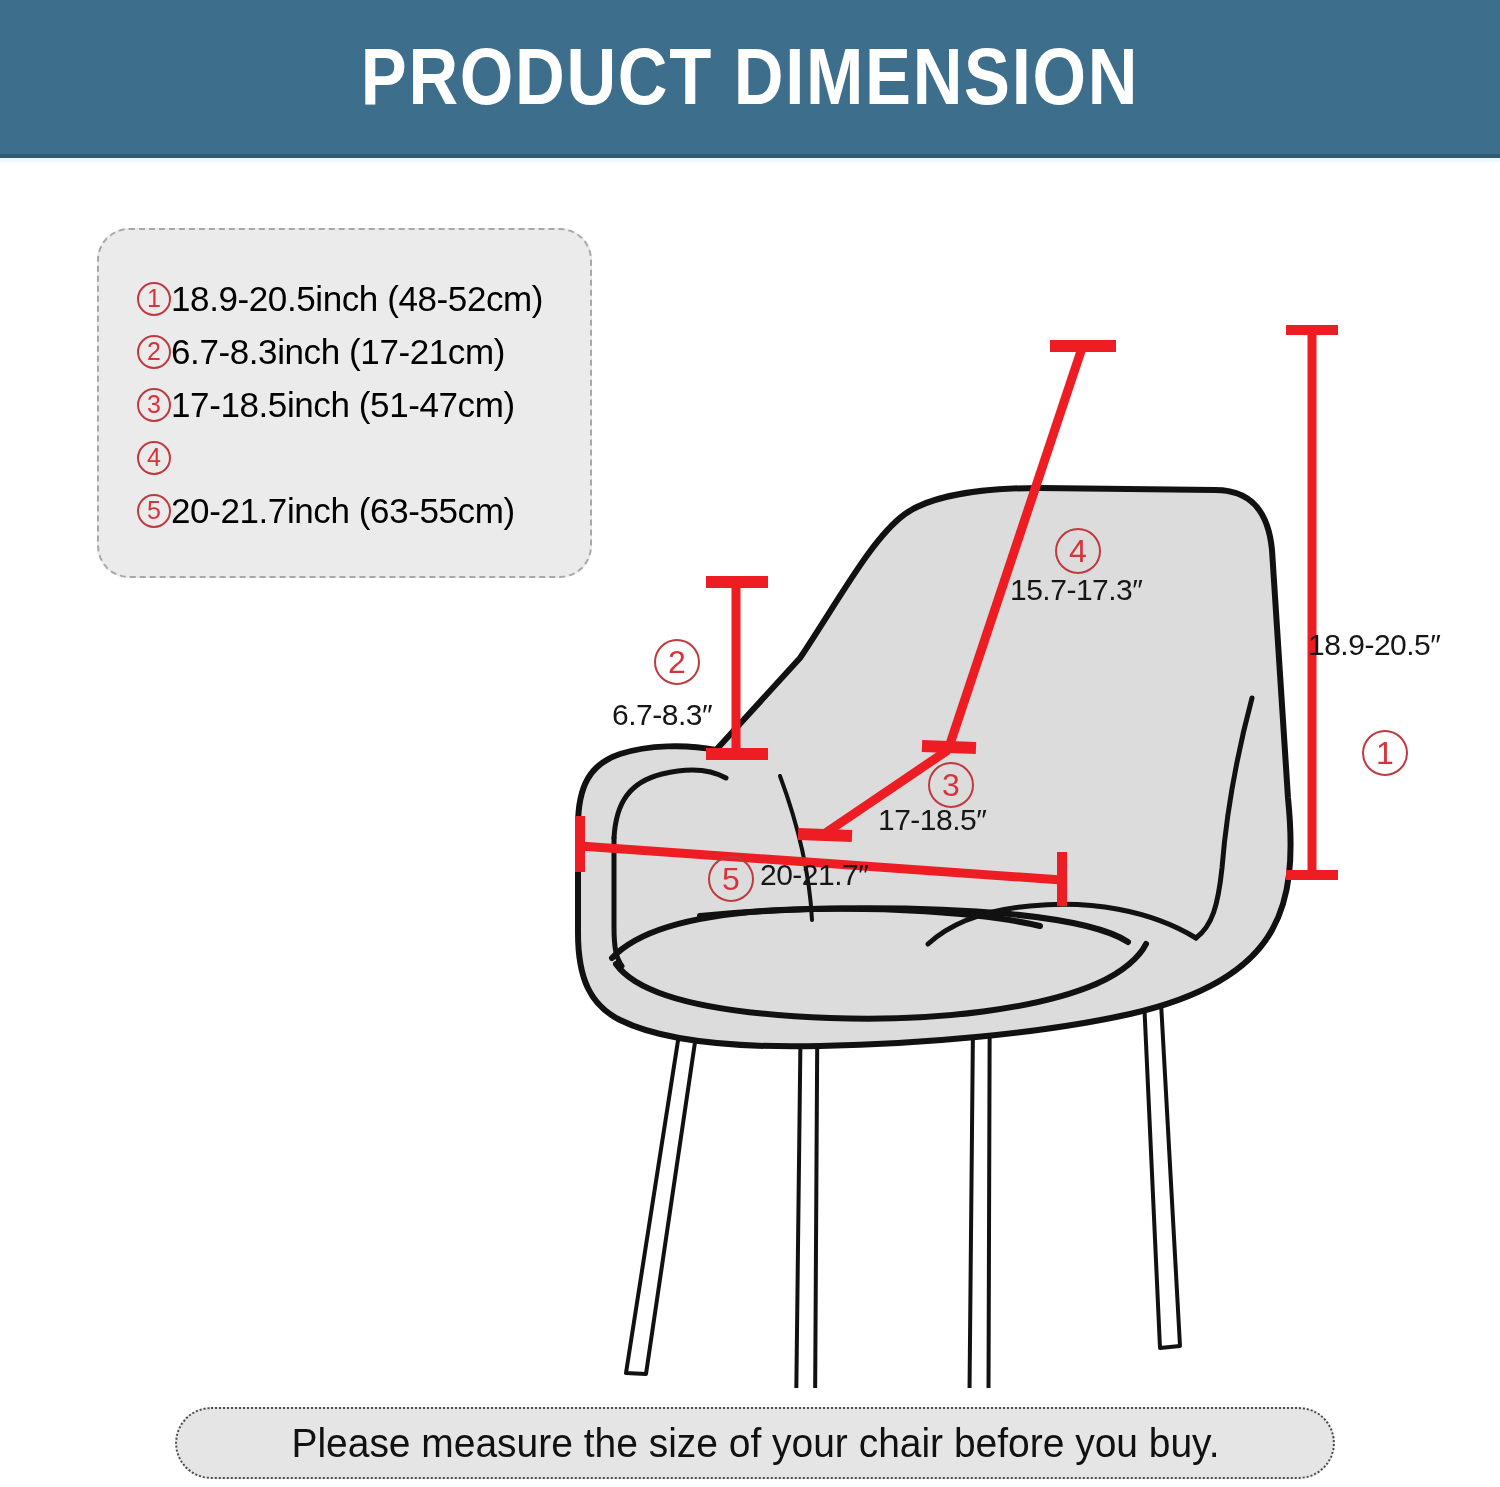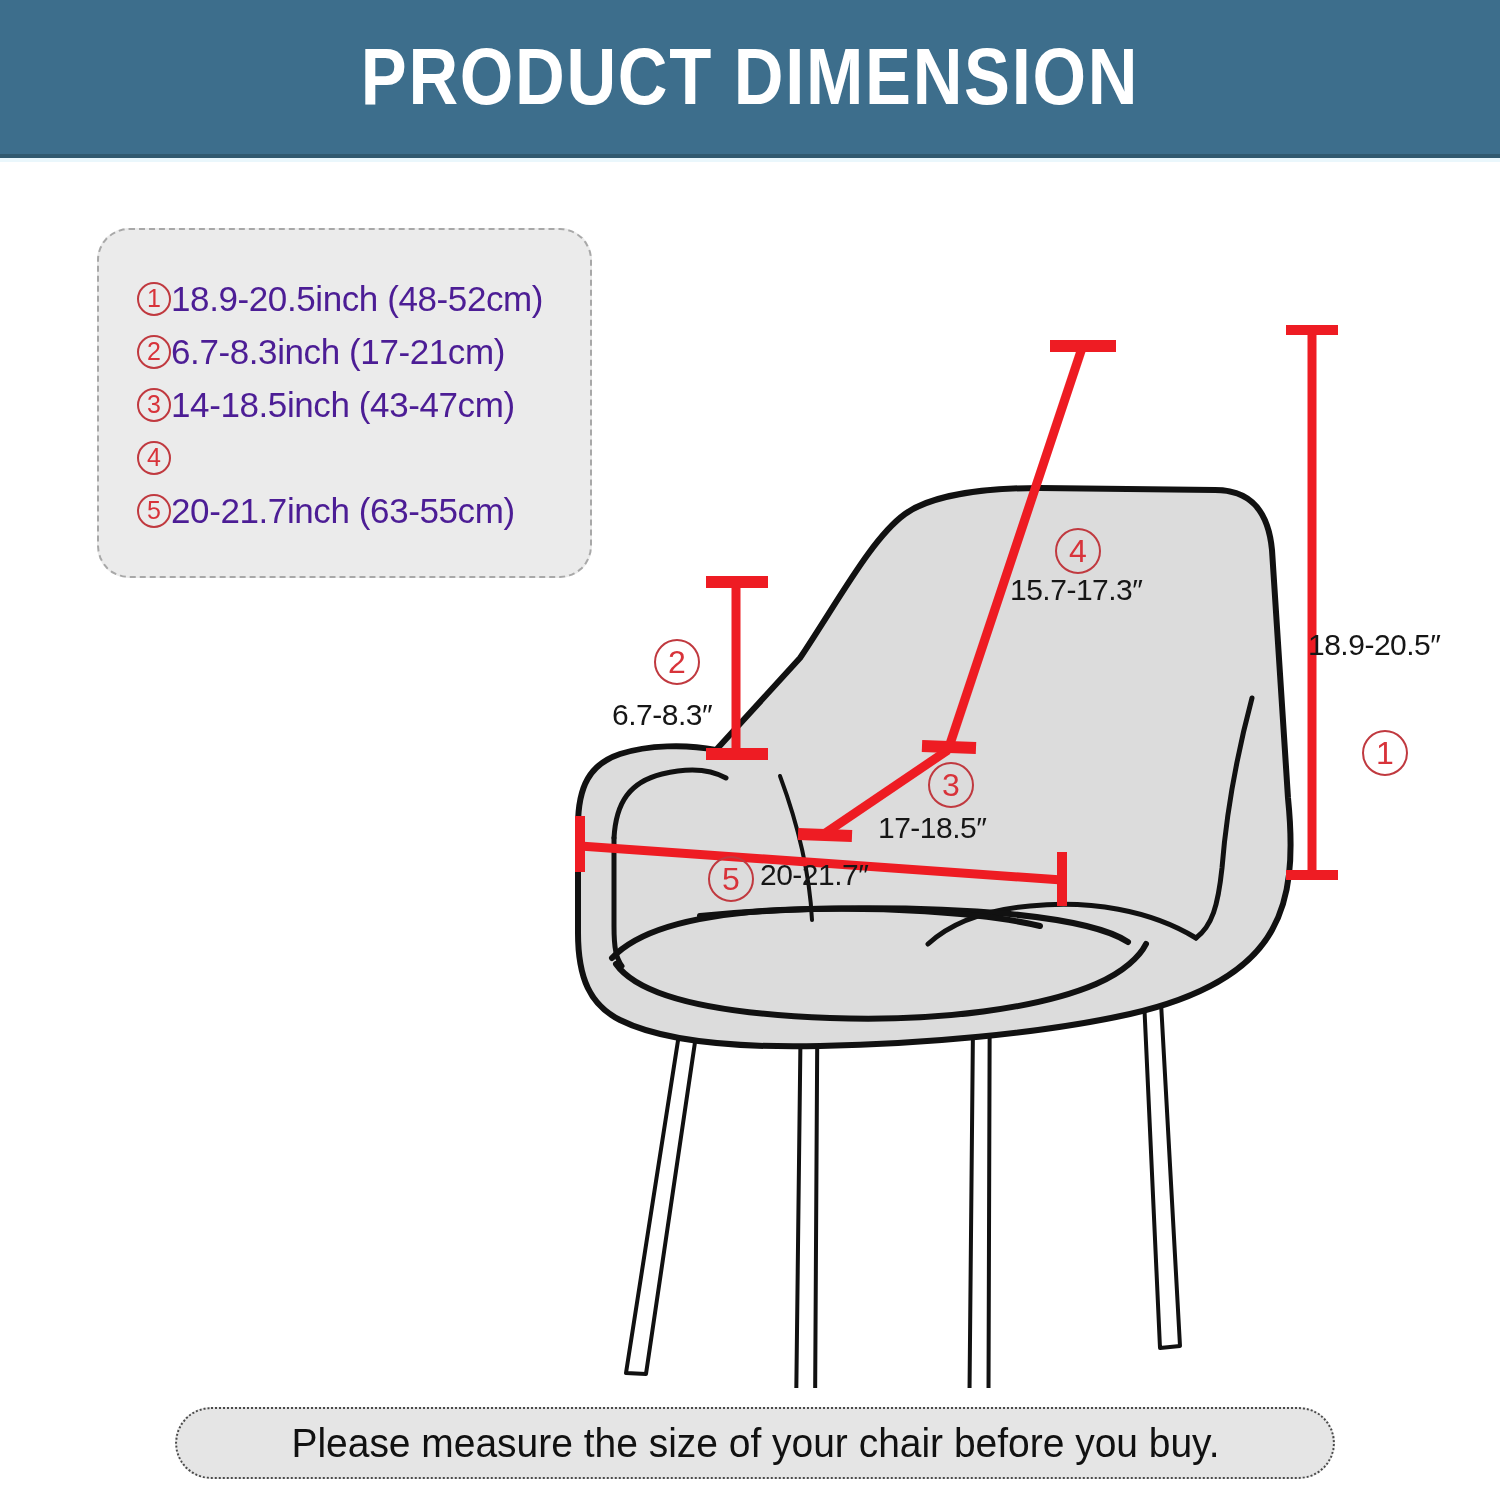--- a/index.html
+++ b/index.html
@@ -71,21 +71,21 @@
   }
   .legend-row {
     display: flex;
     align-items: center;
     height: 53px;
     white-space: nowrap;
   }
   .legend-text {
     font-family: "Liberation Sans", sans-serif;
     font-size: 35px;
-    color: #4c1d95;
+    color: #000000;
     letter-spacing: -0.4px;
   }
 
   
   .num-circle {
     display: inline-flex;
     align-items: center;
     justify-content: center;
     width: 34px;
     height: 34px;
@@ -175,21 +175,21 @@
       <span class="legend-text">18.9-20.5inch (48-52cm)</span>
     </div>
 
     <div class="legend-row">
       <span class="num-circle">2</span>
       <span class="legend-text">6.7-8.3inch (17-21cm)</span>
     </div>
 
     <div class="legend-row">
       <span class="num-circle">3</span>
-      <span class="legend-text">14-18.5inch (43-47cm)</span>
+      <span class="legend-text">17-18.5inch (51-47cm)</span>
     </div>
 
     <div class="legend-row">
       <span class="num-circle">4</span>
     </div>
 
     <div class="legend-row">
       <span class="num-circle">5</span>
       <span class="legend-text">20-21.7inch (63-55cm)</span>
     </div>
@@ -299,21 +299,21 @@
     <div class="dim-label" style="left:1308px; top:470px;">18.9-20.5″</div>
 
     <div class="dim-marker" style="left:654px; top:481px;">
       <span class="num-circle big">2</span>
     </div>
     <div class="dim-label" style="left:612px; top:540px;">6.7-8.3″</div>
 
     <div class="dim-marker" style="left:928px; top:604px;">
       <span class="num-circle big">3</span>
     </div>
-    <div class="dim-label" style="left:878px; top:645px;margin-top:8px;">17-18.5″</div>
+    <div class="dim-label" style="left:878px; top:645px;">17-18.5″</div>
 
     <div class="dim-marker" style="left:1055px; top:370px;">
       <span class="num-circle big">4</span>
     </div>
     <div class="dim-label" style="left:1010px; top:415px;">15.7-17.3″</div>
 
     <div class="dim-marker" style="left:708px; top:698px;">
       <span class="num-circle big">5</span>
     </div>
     <div class="dim-label" style="left:760px; top:700px;">20-21.7″</div>

